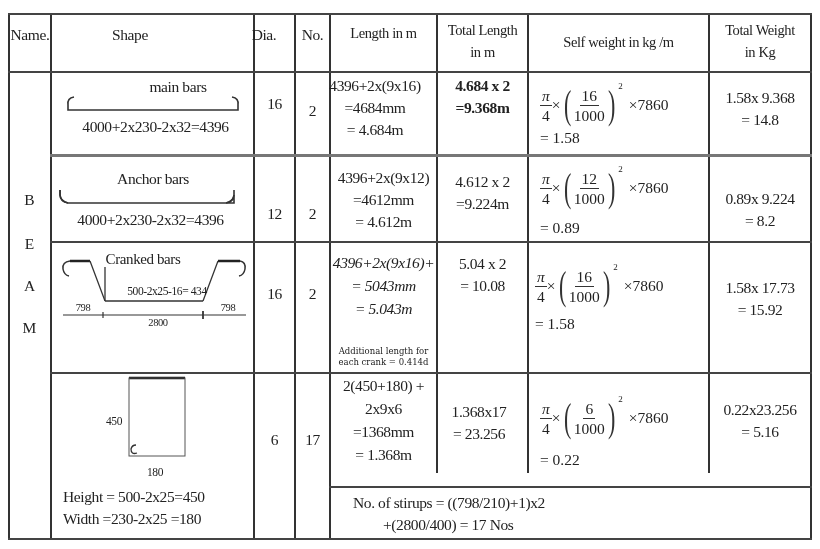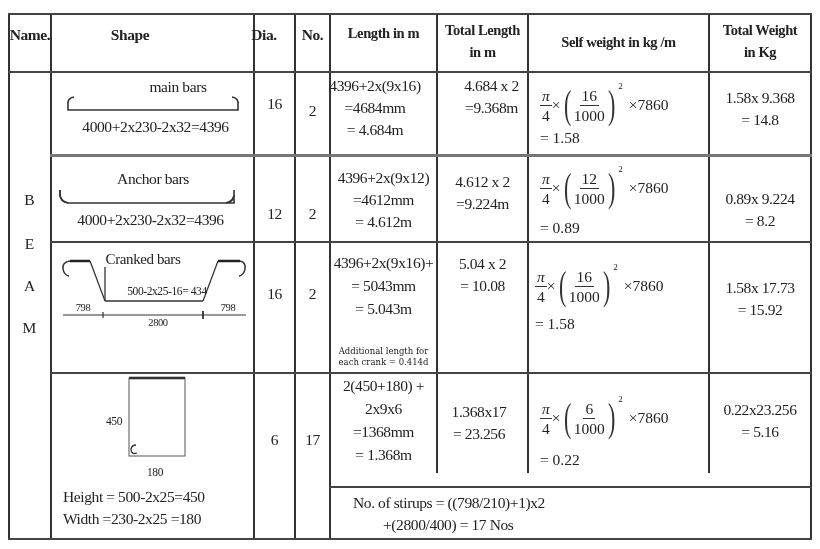--- a/index.html
+++ b/index.html
@@ -2,21 +2,21 @@
 <html><head>
 <meta charset="utf-8">
 <style>
   html, body { margin:0; padding:0; background:#ffffff; }
   body { width:820px; height:549px; position:relative; overflow:hidden;
          font-family:"Liberation Serif", "DejaVu Serif", serif; color:#222; }
   .tbl { position:absolute; left:8px; top:13px; width:804px; height:527px; }
   .vl { position:absolute; background:#333; width:2px; }
   .hl { position:absolute; background:#444; height:2px; }
   .cell { position:absolute; text-align:center; font-size:15.5px; line-height:22px; letter-spacing:-0.4px; }
-  .hdr { display:flex; align-items:center; justify-content:center; flex-direction:column;font-weight:bold; }
+  .hdr { display:flex; align-items:center; justify-content:center; flex-direction:column; }
   .small { font-family:"DejaVu Serif", serif; font-size:8.5px; line-height:11px; letter-spacing:0; }
   .formula { position:absolute; display:flex; align-items:center; font-size:15.5px; }
   .frac { display:inline-flex; flex-direction:column; align-items:center; line-height:19px; }
   .frac .num { border-bottom:1px solid #333; padding:0 2px; }
   .paren { font-size:40px; line-height:40px; font-weight:100; transform:scaleX(0.55); display:inline-block; color:#333; }
   .sup { font-size:9px; align-self:flex-start; margin-top:-4px; }
   .pi { font-style:italic; }
   .res { position:absolute; font-size:15.5px; }
   .beam-letter { position:absolute; left:0; width:43px; text-align:center; font-size:15.5px; }
   svg { position:absolute; overflow:visible; }
@@ -81,21 +81,21 @@
     <path d="M8 0 Q1 1 2 8 L2 13 L172 13 L172 8 Q173 1 166 0" fill="none" stroke="#333" stroke-width="1.6"></path>
   </svg>
   <div class="cell" style="left:55px;top:103px;width:185px;">4000+2x230-2x32=4396</div>
   <div class="cell" style="left:246px;top:80px;width:41px;">16</div>
   <div class="cell" style="left:287px;top:87px;width:35px;">2</div>
   <div class="cell" style="left:316px;top:62px;width:102px;">
     <div>4396+2x(9x16)</div>
     <div>=4684mm</div>
     <div>= 4.684m</div>
   </div>
-  <div class="cell" style="left:438px;top:62px;width:91px;">
+  <div class="cell" style="left:429px;top:62px;width:91px;font-weight:bold;">
     <div>4.684 x 2</div>
     <div>=9.368m</div>
   </div>
   <div class="formula" style="left:532px;top:72px;">
     <span class="frac">
         <span class="num pi">π</span>
         <span>4</span>
       </span>
     <span>×</span>
       <span class="paren">(</span>
@@ -165,21 +165,21 @@
     <line x1="3" y1="56" x2="186" y2="56" stroke="#333" stroke-width="1.2"></line>
     <line x1="43" y1="53" x2="43" y2="59" stroke="#333" stroke-width="1.2"></line>
     <line x1="143" y1="52" x2="143" y2="60" stroke="#333" stroke-width="1.8"></line>
   </svg>
   <div class="cell" style="left:104px;top:267px;width:110px;font-size:11.5px;">500-2x25-16= 434</div>
   <div class="cell" style="left:60px;top:289px;width:30px;font-size:10.5px;line-height:12px;">798</div>
   <div class="cell" style="left:130px;top:304px;width:40px;font-size:10.5px;line-height:12px;">2800</div>
   <div class="cell" style="left:205px;top:289px;width:30px;font-size:10.5px;line-height:12px;">798</div>
   <div class="cell" style="left:246px;top:270px;width:41px;">16</div>
   <div class="cell" style="left:287px;top:270px;width:35px;">2</div>
-  <div class="cell" style="left:322px;top:238px;width:107px;line-height:23px;">
+  <div class="cell" style="left:322px;top:238px;width:107px;line-height:23px;font-style:italic;">
     <div>4396+2x(9x16)+</div>
     <div>= 5043mm</div>
     <div>= 5.043m</div>
   </div>
   <div class="cell small" style="left:322px;top:333px;width:107px;">
     <div>Additional length for</div>
     <div>each crank = 0.414d</div>
   </div>
   <div class="cell" style="left:429px;top:240px;width:91px;">
     <div>5.04 x 2</div>

